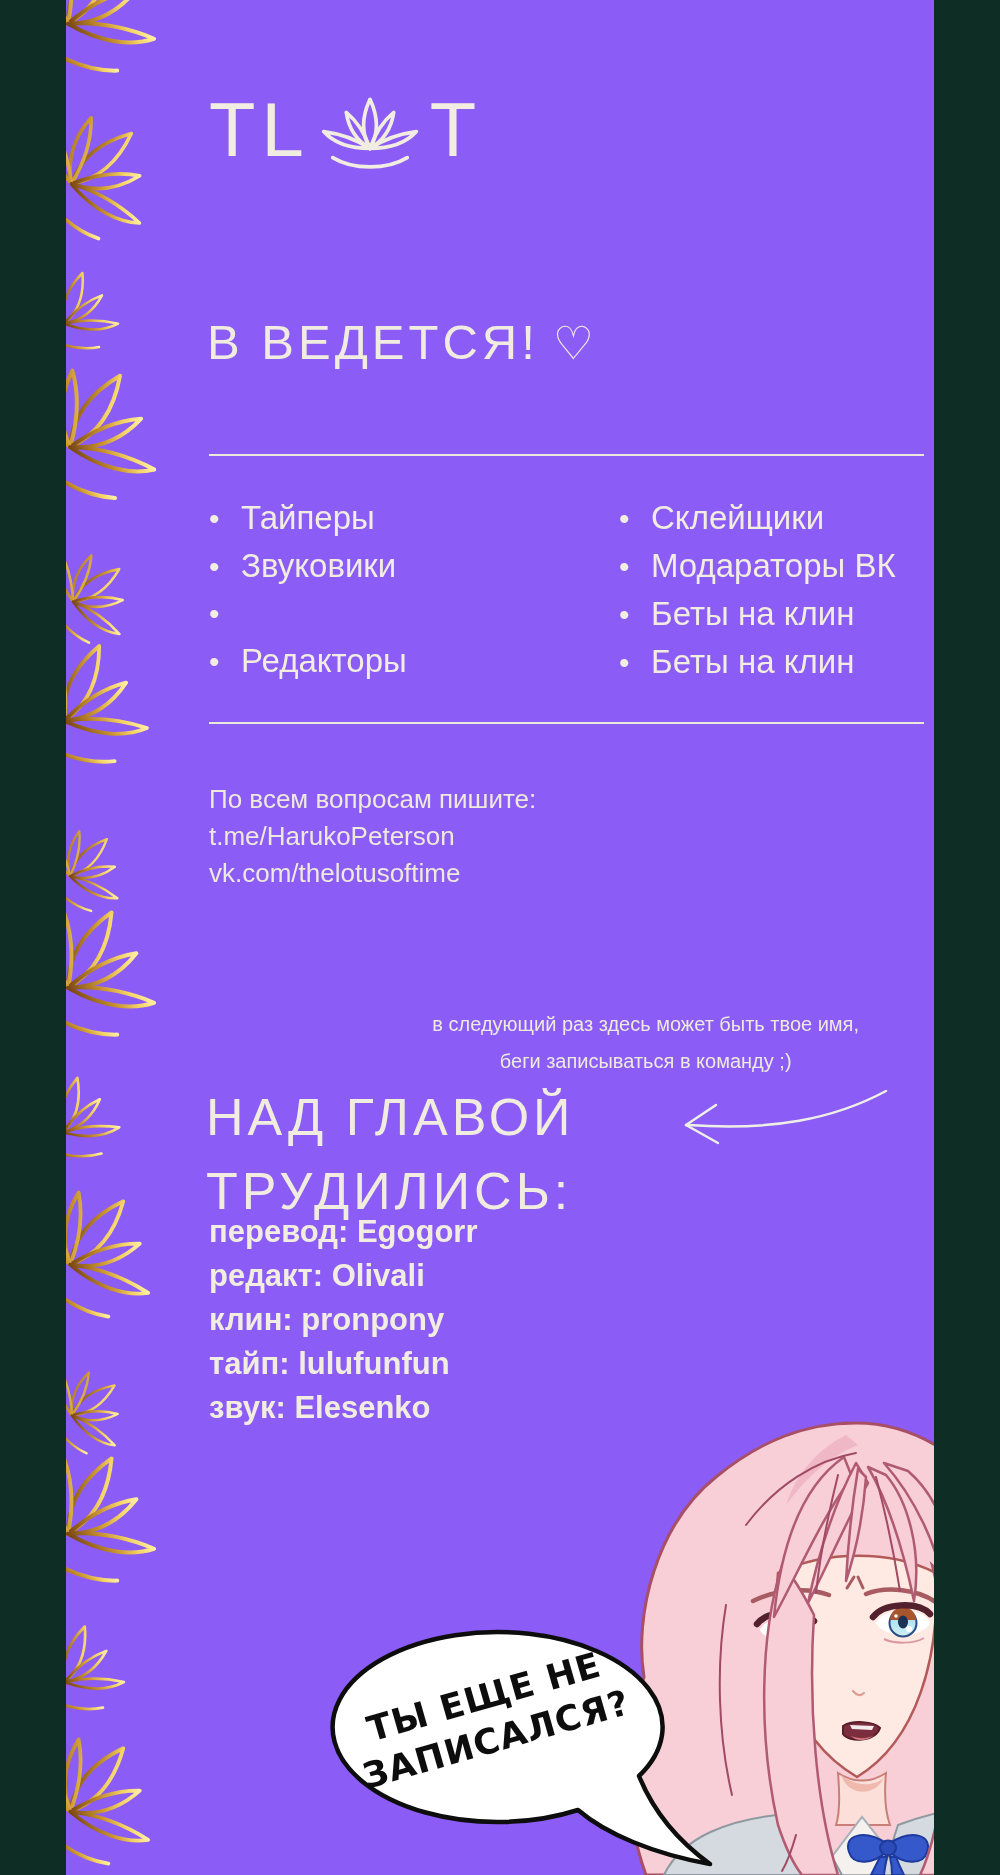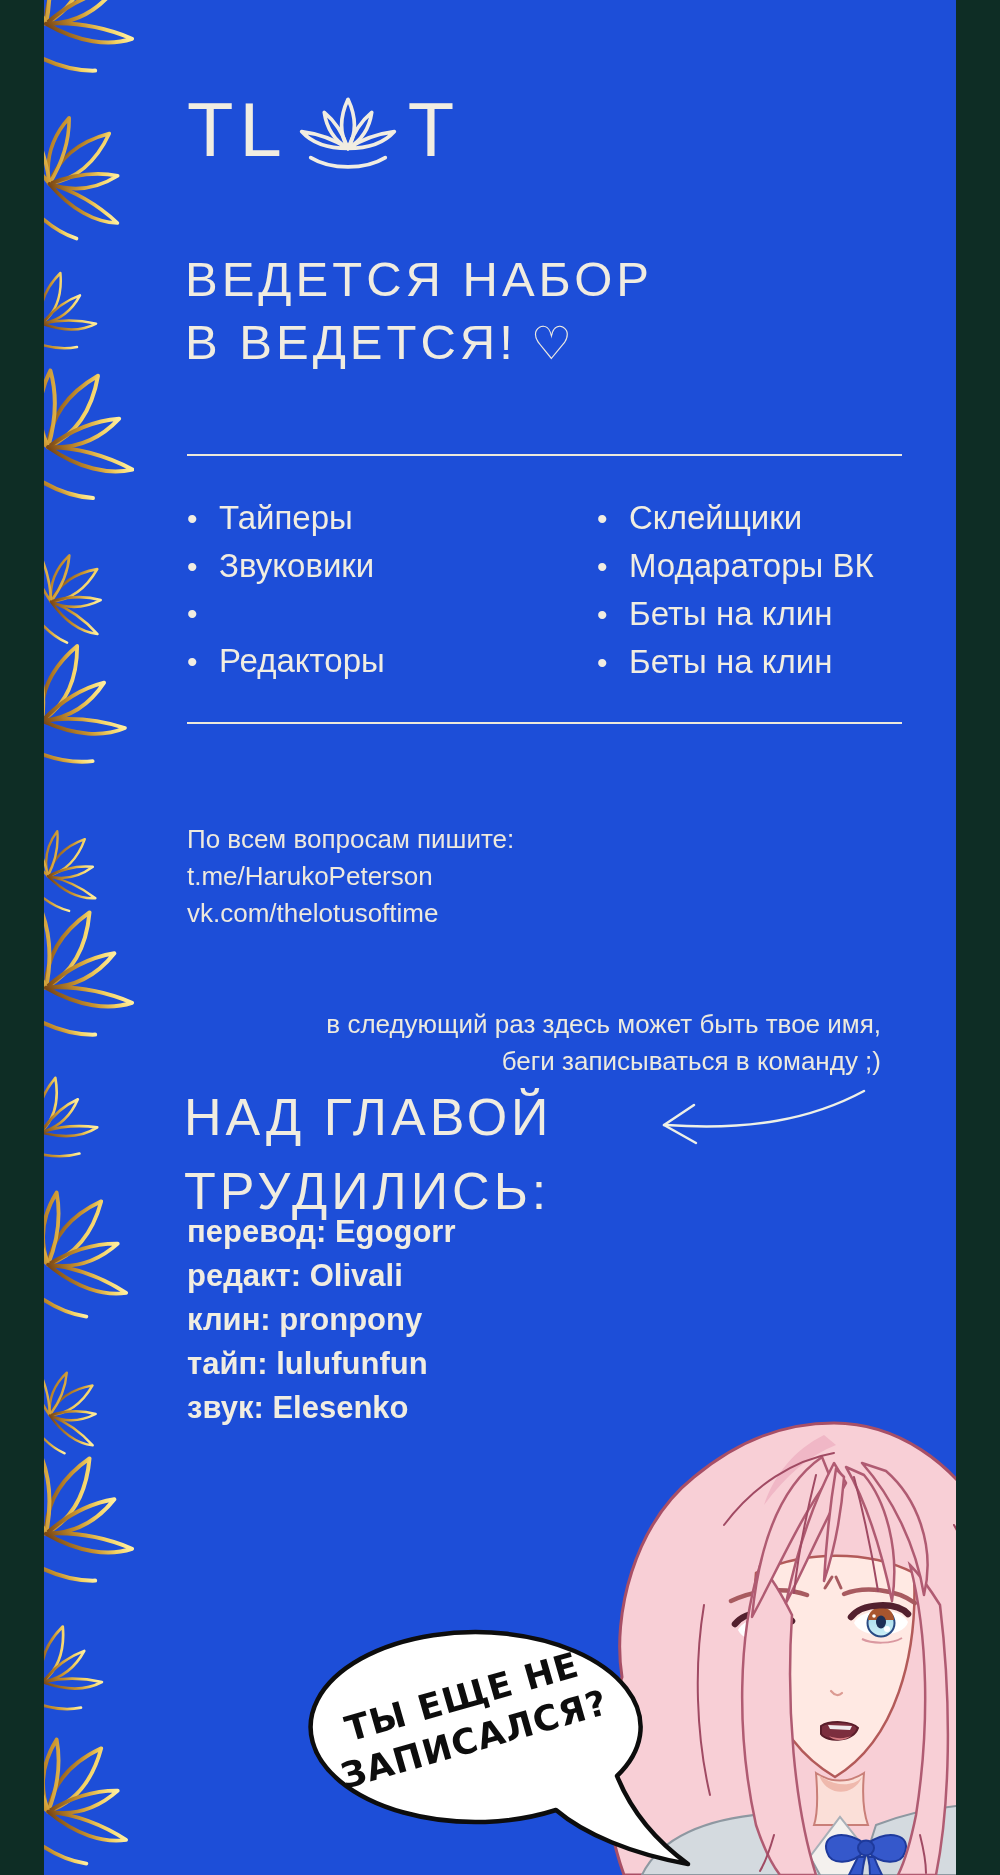--- a/index.html
+++ b/index.html
@@ -1,42 +1,42 @@
 <!DOCTYPE html>
 <html><head>
 <meta charset="utf-8">
 <style>
   html,body{margin:0;padding:0;background:#0e2d25;}
   .page{
     position:relative;width:868px;height:1875px;margin:0 auto;
-    background:#1d4ed8;overflow:hidden;
-    font-family:"Liberation Sans",sans-serif;color:#f1ede1;padding-left:44px;
+    background:#8b5cf6;overflow:hidden;
+    font-family:"Liberation Sans",sans-serif;color:#f1ede1;
   }
   svg{display:block}
   .border-svg{position:absolute;left:0;top:0;}
   
   .logo{position:absolute;left:143px;top:92px;display:flex;align-items:flex-end;gap:6px;}
   .logo .ltr{font-size:76px;line-height:76px;font-weight:400;letter-spacing:6px;color:#f1ede1;}
   .logo-lotus{margin:0 2px -2px 2px;}
   
   .h1{position:absolute;left:141px;top:248px;font-size:49px;line-height:63px;
       letter-spacing:4px;font-weight:400;color:#f0ece0;white-space:nowrap;}
   .heart{font-family:"DejaVu Sans",sans-serif;font-size:46px;margin-left:14px;font-weight:400;}
   
   .divider{position:absolute;left:143px;width:715px;height:2px;background:#ece8db;}
   .div-top{top:454px}.div-bot{top:722px}
   
   .roles-col{position:absolute;top:494px;font-size:33px;line-height:47px;font-weight:400;}
   .col-left{left:143px}.col-right{left:553px}
   .roles-col .row{display:flex;align-items:baseline;white-space:nowrap;}
   .bullet{width:32px;font-size:30px;}
   
-  .contact{position:absolute;left:143px;top:781px;font-size:26px;line-height:37px;font-weight:400;color:#eee9dd;margin-top:40px;}
-  
-  .note{position:absolute;right:75px;top:1006px;text-align:right;font-size:26px;line-height:37px;color:#edeade;}
+  .contact{position:absolute;left:143px;top:781px;font-size:26px;line-height:37px;font-weight:400;color:#eee9dd;}
+  
+  .note{position:absolute;right:75px;top:1006px;text-align:center;font-size:20px;line-height:37px;color:#edeade;}
   .arrow-svg{position:absolute;left:598px;top:1085px;}
   
   .h2{position:absolute;left:140px;top:1080px;font-size:52px;line-height:74px;
       letter-spacing:4px;font-weight:400;color:#f0ece0;white-space:nowrap;}
   
   .credits{position:absolute;left:143px;top:1210px;font-size:31px;line-height:44px;font-weight:700;}
   
   .char-svg{position:absolute;left:480px;top:1405px;}
   .bubble-svg{position:absolute;left:240px;top:1616px;}
   .bubble-txt{font-family:"DejaVu Sans",sans-serif;font-weight:bold;font-size:35px;fill:#0d0d0d;letter-spacing:1px;}
@@ -83,21 +83,21 @@
 
   <div class="logo">
     <span class="ltr">TL</span>
     <svg class="logo-lotus" width="104" height="78" viewBox="-92 -125 184 132">
       <use href="#lotusShape" stroke="#f1ede1" stroke-width="6.5"></use>
     </svg>
     <span class="ltr">T</span>
   </div>
 
   <div class="h1">
-    <span>ВЕДЕТСЯ НАБОР</span><br>
+    <br>
     <span>В ВЕДЕТСЯ!</span><span class="heart">♡</span>
   </div>
 
   <div class="divider div-top"></div>
 
   <div class="roles-col col-left">
     <div class="row">
         <span class="bullet">•</span>
         <span>Тайперы</span>
       </div>

